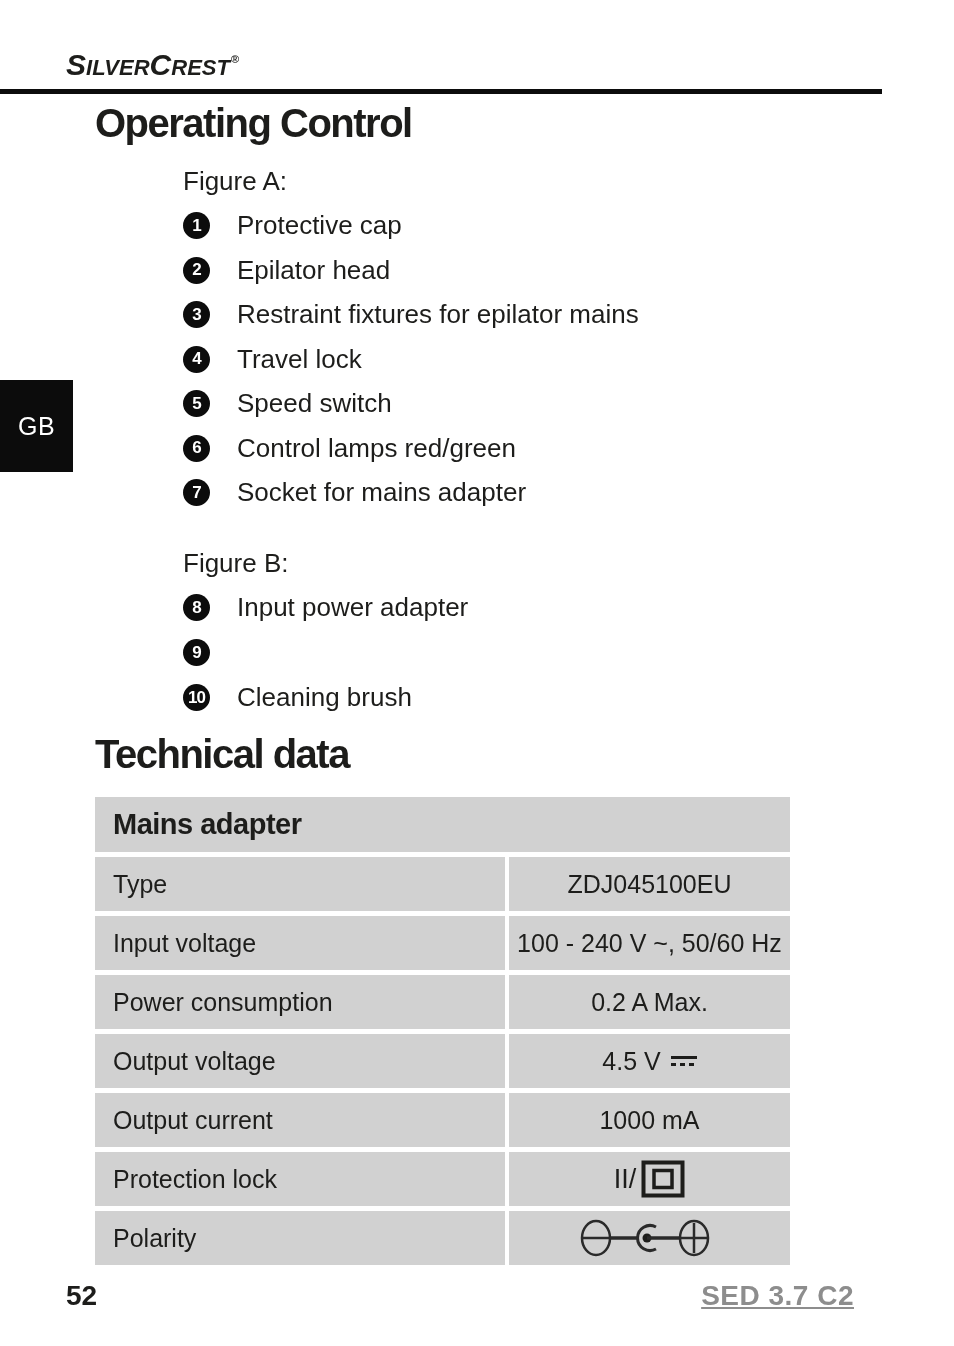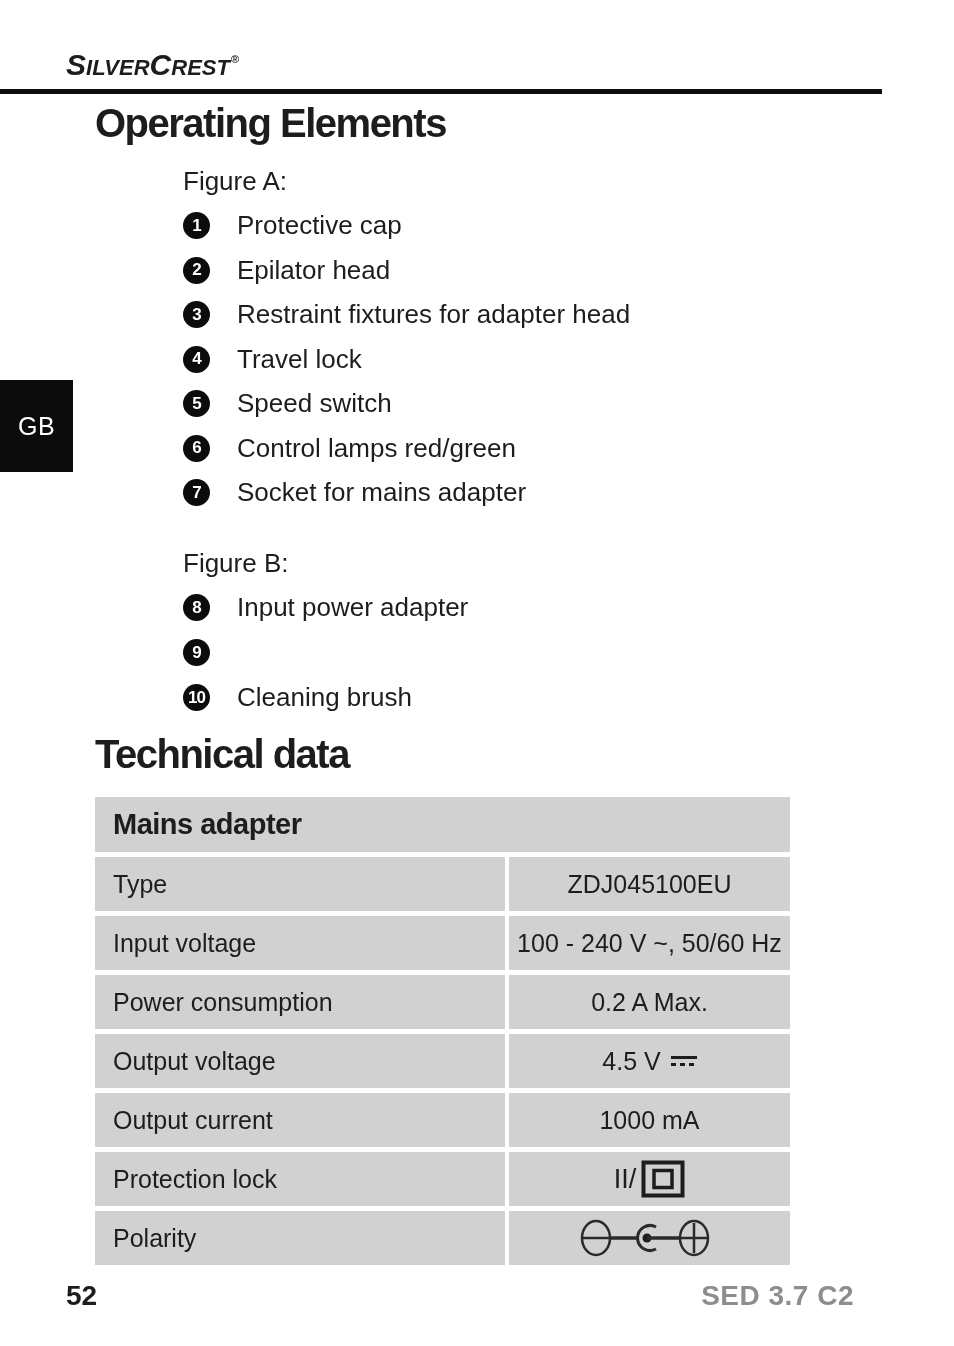--- a/index.html
+++ b/index.html
@@ -107,48 +107,48 @@
   .class2-svg { margin-left: 5px; }
 
   
   .page-number {
     position: absolute; left: 66px; top: 1280px;
     font-size: 28px; font-weight: 700; line-height: 32px;
   }
   .model-code {
     position: absolute; left: 509px; top: 1280px; width: 345px;
     text-align: right; color: #8d8d8d;
-    font-size: 28px; font-weight: 700; line-height: 32px; letter-spacing: 0.5px;
+    font-size: 28px; font-weight: 700; line-height: 32px; letter-spacing: 0.5px; text-decoration: underline;
   }
 </style>
 </head>
 <body>
 
 <div class="logo">
   <span class="big">S</span><span>ILVER</span><span class="big">C</span><span>REST</span><span class="reg">®</span>
 </div>
 
 <div class="top-rule"></div>
 
-<h1 class="h1" id="h1-operating">Operating Elements</h1>
+<h1 class="h1" id="h1-operating">Operating Control</h1>
 
 <div class="fig-label" id="figure-a-label">Figure A:</div>
 
 <ul class="parts-list" id="list-a">
   <li>
     <span class="num-badge">1</span>
     <span class="part-label">Protective cap</span>
   </li>
   <li>
     <span class="num-badge">2</span>
     <span class="part-label">Epilator head</span>
   </li>
   <li>
     <span class="num-badge">3</span>
-    <span class="part-label">Restraint fixtures for adapter head</span>
+    <span class="part-label">Restraint fixtures for epilator mains</span>
   </li>
   <li>
     <span class="num-badge">4</span>
     <span class="part-label">Travel lock</span>
   </li>
   <li>
     <span class="num-badge">5</span>
     <span class="part-label">Speed switch</span>
   </li>
   <li>

